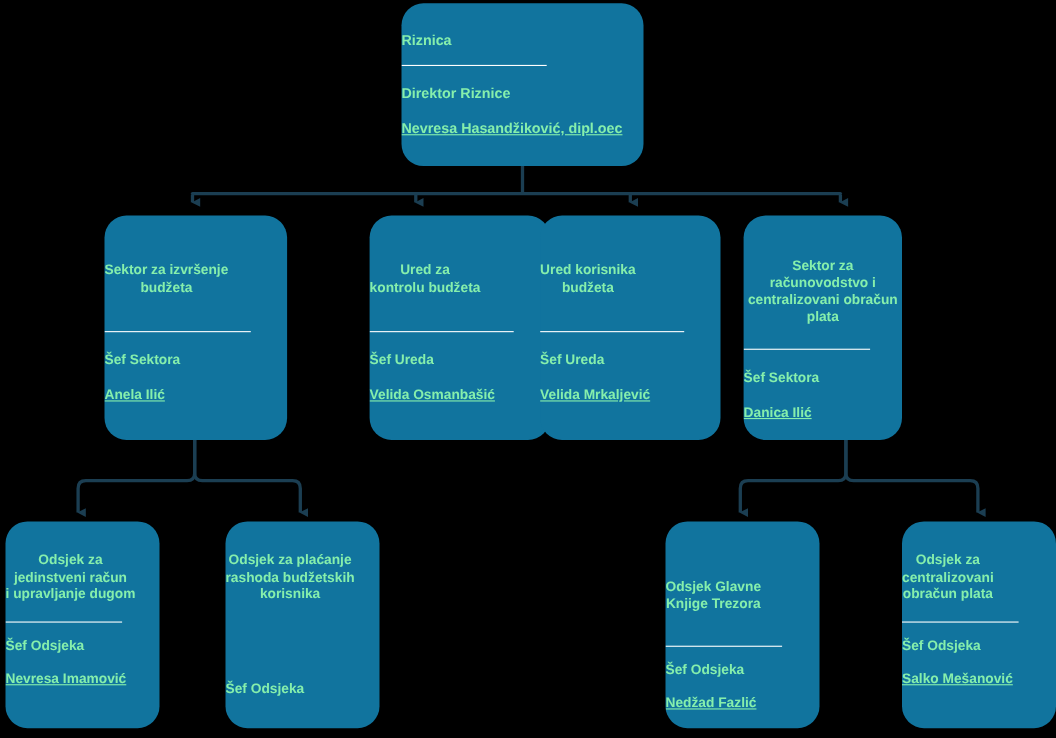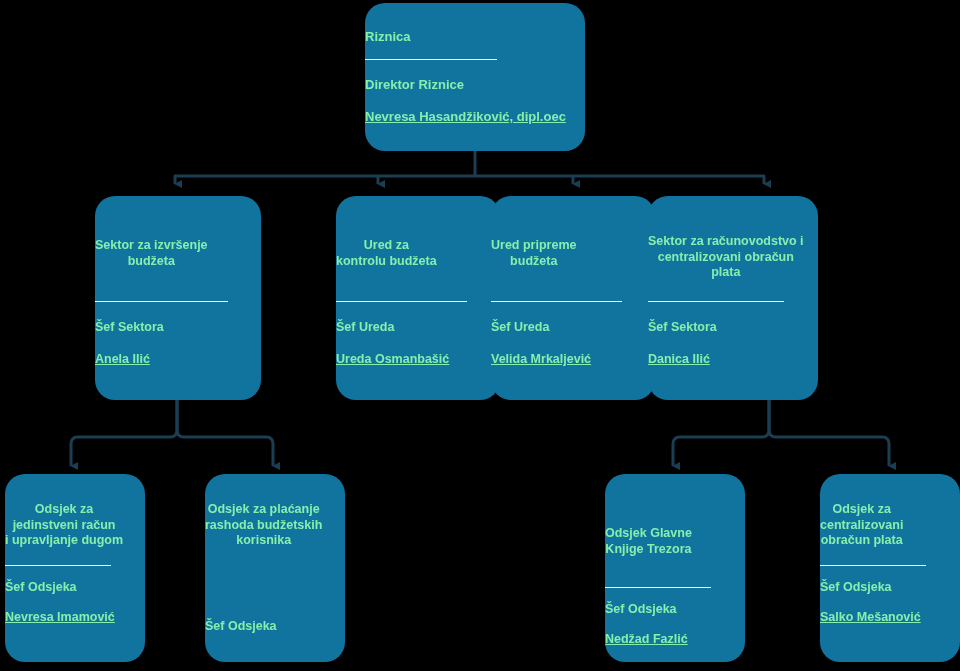--- a/index.html
+++ b/index.html
@@ -134,32 +134,32 @@
     <div class="node-divider"></div>
     <div class="node-role">Šef Sektora</div>
     <div class="node-person">Anela Ilić</div>
   </div>
 
   <div class="node-box lvl-1" style="left:296px; top:196px; width:164px; height:204px;margin-left:40px;">
     <div class="node-title">Ured za
 kontrolu budžeta</div>
     <div class="node-divider"></div>
     <div class="node-role">Šef Ureda</div>
-    <div class="node-person">Ureda Osmanbašić</div>
+    <div class="node-person">Velida Osmanbašić</div>
   </div>
 
   <div class="node-box lvl-1" style="left:491px; top:196px; width:164px; height:204px;">
-    <div class="node-title">Ured pripreme
+    <div class="node-title">Ured korisnika
 budžeta</div>
     <div class="node-divider"></div>
     <div class="node-role">Šef Ureda</div>
     <div class="node-person">Velida Mrkaljević</div>
   </div>
 
-  <div class="node-box lvl-1 tall-title" style="left:648px; top:196px; width:170px; height:204px;">
+  <div class="node-box lvl-1 tall-title" style="left:676px; top:196px; width:144px; height:204px;">
     <div class="node-title">Sektor za računovodstvo i
 centralizovani obračun
 plata</div>
     <div class="node-divider"></div>
     <div class="node-role">Šef Sektora</div>
     <div class="node-person">Danica Ilić</div>
   </div>
 
   <div class="node-box lvl-2" style="left:5px; top:474px; width:140px; height:188px;">
     <div class="node-title">Odsjek za

